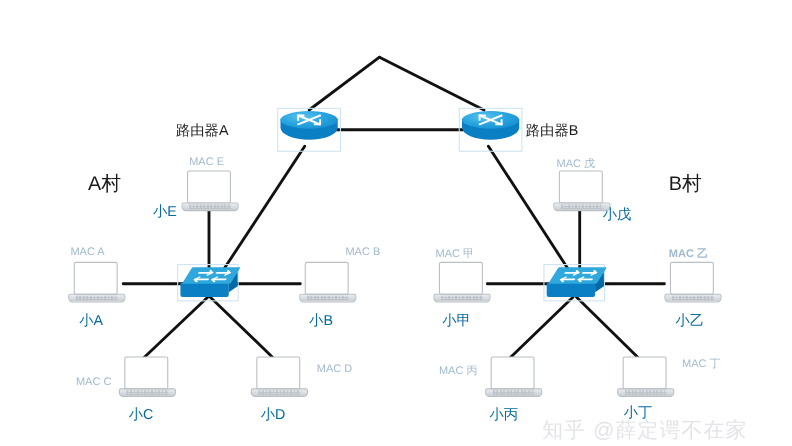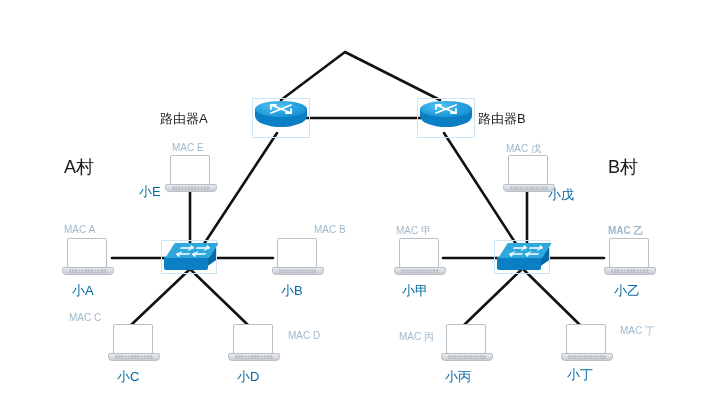--- a/index.html
+++ b/index.html
@@ -201,21 +201,21 @@
 
       <line x1="527" y1="250" x2="527" y2="192"></line>
       <line x1="504" y1="258" x2="443" y2="258"></line>
       <line x1="542" y1="258" x2="604" y2="258"></line>
       <line x1="521" y1="270" x2="464" y2="325"></line>
       <line x1="524" y1="270" x2="580" y2="325"></line>
     </g>
   </svg>
 
 
-  <div class="village-text" style="left:64px; top:155px;">A村</div>
+  <div class="village-text" style="left:80px; top:155px;">A村</div>
   <div class="village-text" style="left:608px; top:155px;">B村</div>
 
   <div class="router" style="left:255px; top:101px;">
     <div class="hl"></div>
     <div class="r-body"></div>
     <div class="r-top"></div>
     <svg class="r-x" viewBox="0 0 26 12">
       <g stroke="#ffffff" stroke-width="1.8" fill="none" stroke-linecap="round">
         <path d="M3 2 L23 10"></path>
           <path d="M3 10 L23 2"></path>
@@ -305,21 +305,21 @@
     <div class="keys"></div>
   </div>
   <div class="mac-text" style="left:276px; top:224px;padding-left:38px;">MAC B</div>
   <div class="host-text" style="left:281px; top:282px;">小B</div>
 
   <div class="laptop" style="left:108px; top:324px;">
     <div class="lid"></div>
     <div class="base"></div>
     <div class="keys"></div>
   </div>
-  <div class="mac-text" style="left:69px; top:312px;">MAC C</div>
+  <div class="mac-text" style="left:69px; top:342px;">MAC C</div>
   <div class="host-text" style="left:117px; top:368px;">小C</div>
 
   <div class="laptop" style="left:228px; top:324px;">
     <div class="lid"></div>
     <div class="base"></div>
     <div class="keys"></div>
   </div>
   <div class="mac-text" style="left:288px; top:330px;">MAC D</div>
   <div class="host-text" style="left:237px; top:368px;">小D</div>
 
@@ -356,14 +356,15 @@
   <div class="host-text" style="left:445px; top:368px;">小丙</div>
 
   <div class="laptop" style="left:561px; top:324px;">
     <div class="lid"></div>
     <div class="base"></div>
     <div class="keys"></div>
   </div>
   <div class="mac-text" style="left:620px; top:324px;">MAC 丁</div>
   <div class="host-text" style="left:567px; top:366px;">小丁</div>
 
+  <div class="watermark" style="left:493px; top:378px;">知乎 @薛定谔不在家</div>
 
 </div>
 
 </body></html>

